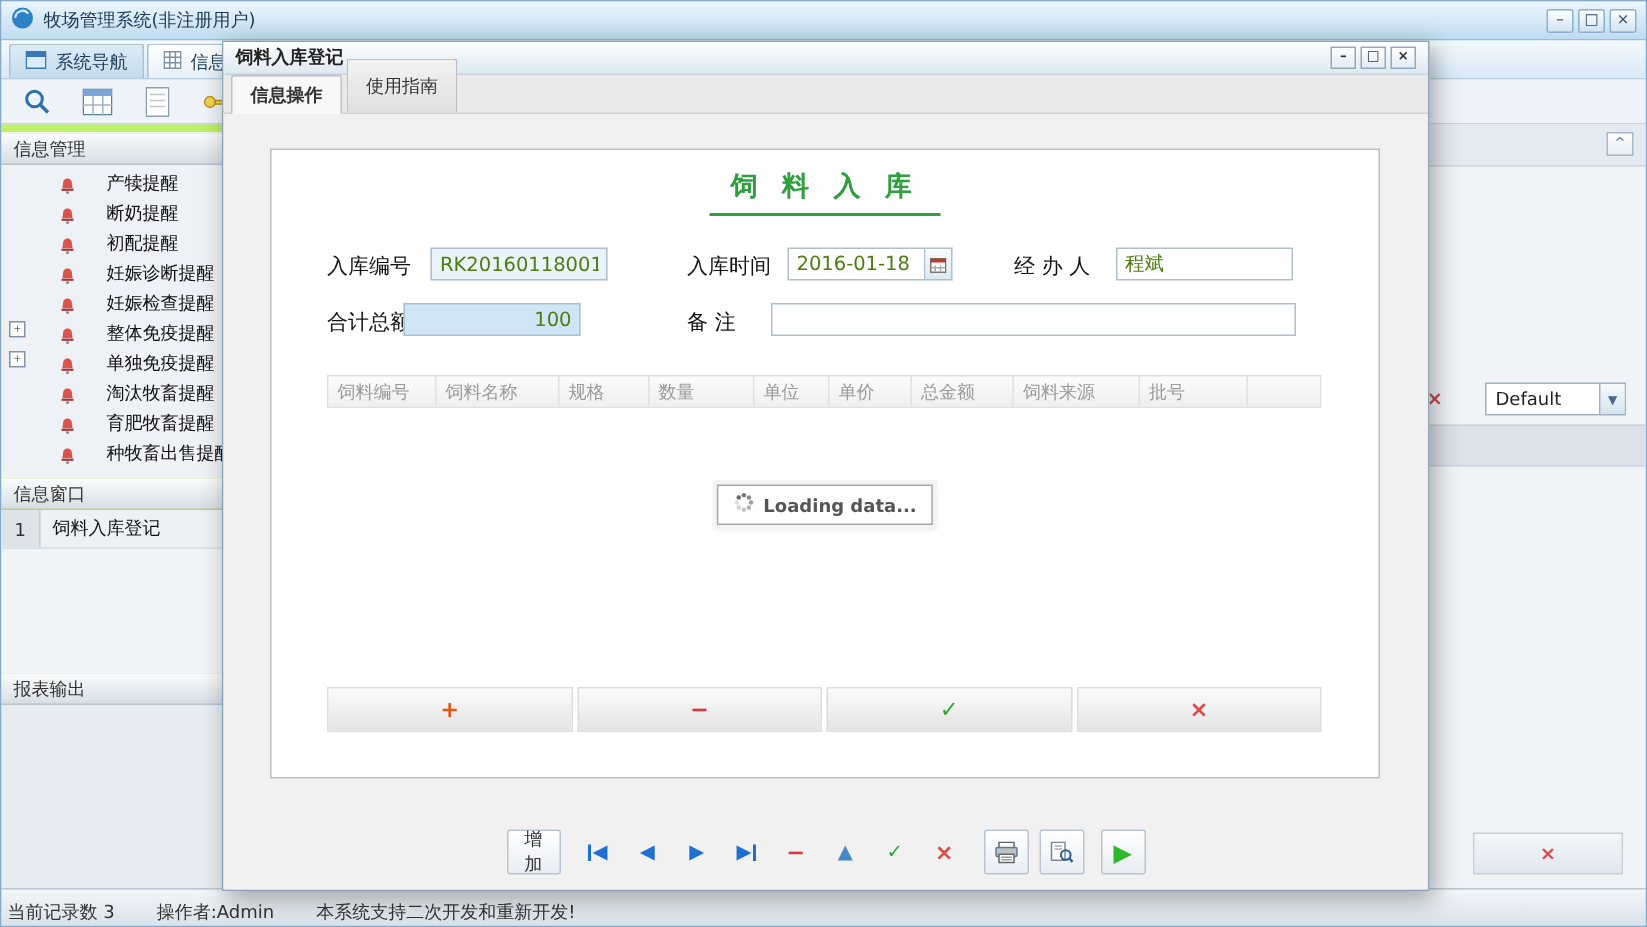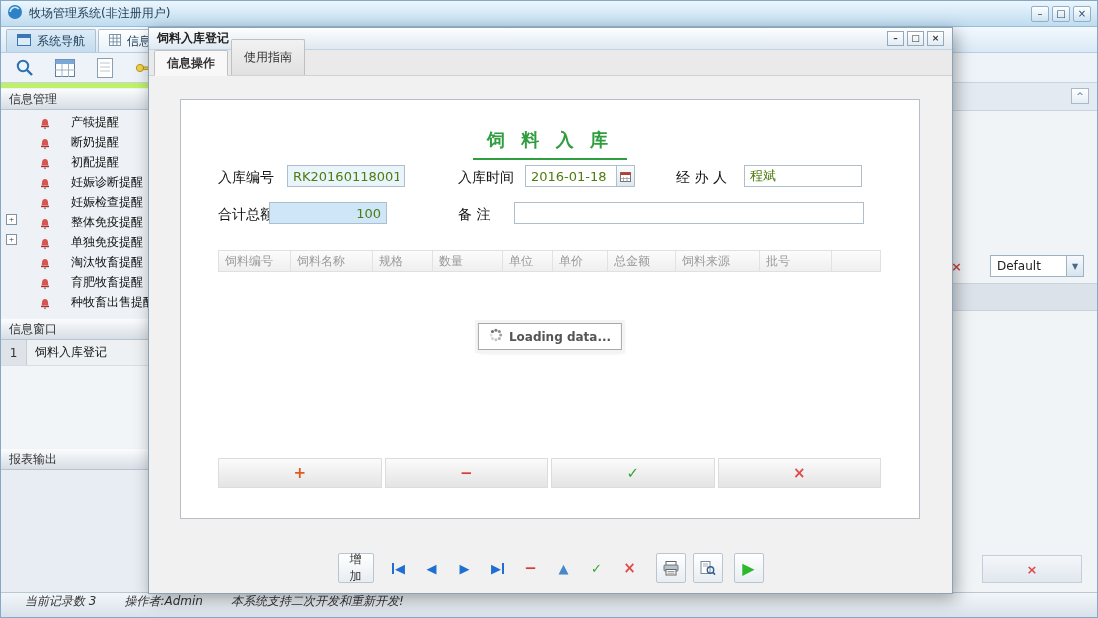--- a/index.html
+++ b/index.html
@@ -30,21 +30,21 @@
   .tree-item .indent{width:13px;flex:0 0 13px;}
   .expander{width:11px;height:11px;flex:0 0 11px;border:1px solid #7e93a5;background:#fff;display:flex;align-items:center;justify-content:center;font-size:9px;line-height:1;color:#333;margin-right:2px;cursor:pointer;}
   .bell{display:flex;align-items:center;}
   .info-area{height:108px;flex:0 0 108px;background:#f2f5f8;}
   .ig-row{height:26px;display:flex;border-bottom:1px solid #d7dee4;background:#eef1f4;cursor:pointer;}
   .ig-idx{width:26px;flex:0 0 26px;background:#dde3e9;border-right:1px solid #c6cfd7;display:flex;align-items:center;justify-content:center;color:#333;}
   .ig-label{flex:1;display:flex;align-items:center;padding-left:8px;color:#111;}
   .report-area{flex:1;background:#e7edf2;}
 
   
-  .statusbar{position:absolute;left:0;bottom:0;right:0;height:25px;background:linear-gradient(#f2f6f9,#d9e2ea);border-top:1px solid #b9c7d2;display:flex;align-items:flex-start;gap:28px;padding:0 24px;color:#333;font-style:italic;}
+  .statusbar{position:absolute;left:0;bottom:0;right:0;height:25px;background:linear-gradient(#f2f6f9,#d9e2ea);border-top:1px solid #b9c7d2;display:flex;align-items:flex-end;gap:28px;padding:0 4px;color:#333;}
 
   
   .bg-right{position:absolute;left:150px;top:82px;right:0;bottom:25px;background:#f0f4f7;}
   .bgr-header{position:absolute;left:0;top:0;right:0;height:28px;background:#e3eaf1;border-bottom:1px solid #c9d4de;}
   .bgr-collapse{position:absolute;right:8px;top:5px;width:18px;height:16px;border:1px solid #a8bac9;background:linear-gradient(#fff,#e4edf4);display:flex;align-items:center;justify-content:center;font-size:9px;color:#4a6a88;cursor:pointer;}
   .bgr-x-partial{position:absolute;left:800px;top:176px;color:#d04545;font-weight:bold;font-size:13px;}
   .bgr-default{position:absolute;right:13px;top:172px;width:94px;height:22px;background:#fff;border:1px solid #9fb2c2;display:flex;align-items:center;cursor:pointer;}
   .bgr-default .val{flex:1;padding-left:6px;color:#222;}
   .bgr-default .arrow{width:17px;height:20px;background:linear-gradient(#f6fafd,#d7e4ee);border-left:1px solid #9fb2c2;display:flex;align-items:center;justify-content:center;font-size:8px;color:#4a6a88;}
   .bgr-bar{position:absolute;left:0;top:200px;right:0;height:28px;background:#dbe2e9;border-top:1px solid #c8d2db;border-bottom:1px solid #c8d2db;}
@@ -54,21 +54,21 @@
   .modal{position:absolute;left:147px;top:26px;width:805px;height:567px;background:#f1f1f1;border:1px solid #8aa3b8;box-shadow:3px 5px 16px rgba(0,0,0,.35);}
   .m-titlebar{height:22px;background:linear-gradient(#fdfeff,#dfe9f1);border-bottom:1px solid #c3d2de;display:flex;align-items:center;padding:0 8px;font-weight:bold;font-size:12px;color:#222;}
   .m-controls{margin-left:auto;display:flex;gap:3px;}
   .mbtn{width:17px;height:15px;border:1px solid #93a9bb;background:linear-gradient(#ffffff,#e2ecf4);display:flex;align-items:center;justify-content:center;font-size:9px;line-height:1;color:#333;cursor:pointer;}
   .m-tabs{height:26px;background:#eaeaea;display:flex;align-items:flex-end;padding-left:5px;border-bottom:1px solid #d2d2d2;}
   .m-tab{height:36px;padding:0 12px;display:flex;align-items:center;font-size:12px;border:1px solid #c0c0c0;border-bottom:none;border-radius:2px 2px 0 0;background:linear-gradient(#f2f2f2,#e0e0e0);margin-right:3px;color:#333;cursor:pointer;}
   .m-tab.active{background:#f8f8f8;font-weight:bold;height:26px;margin-bottom:-1px;border-bottom:1px solid #f8f8f8;}
   .m-content{position:absolute;left:0;top:48px;right:0;bottom:0;background:#f1f1f1;}
 
   .panel{position:absolute;left:31px;top:23px;width:740px;height:420px;background:#fff;border:1px solid #b7bec5;}
-  .form-title{position:absolute;top:12px;left:0;right:0;text-align:center;margin-top:16px;}
+  .form-title{position:absolute;top:12px;left:0;right:0;text-align:center;}
   .form-title span{display:inline-block;font-size:18px;font-weight:bold;color:#2f9e3e;letter-spacing:5px;padding:0 14px 6px;border-bottom:2px solid #2f9e3e;}
   .flabel{position:absolute;font-size:14px;color:#111;white-space:nowrap;}
   .finput{position:absolute;height:22px;border:1px solid #aebfcc;background:#fff;font-size:13px;padding:0 5px;font-family:inherit;color:#4d7c0f;}
   .finput.lightblue{background:#eaf4fb;}
   .finput.blue{background:#cfe6f8;text-align:right;}
   .datewrap{position:absolute;display:flex;}
   .datewrap .finput{position:static;}
   .calbtn{width:18px;height:22px;border:1px solid #aebfcc;border-left:none;background:linear-gradient(#fafcfe,#dde8f1);display:flex;align-items:center;justify-content:center;cursor:pointer;}
 
   .gh{position:absolute;left:37px;top:150px;width:663px;height:22px;display:flex;background:linear-gradient(#fcfcfc,#efefef);border:1px solid #e0e0e0;}

